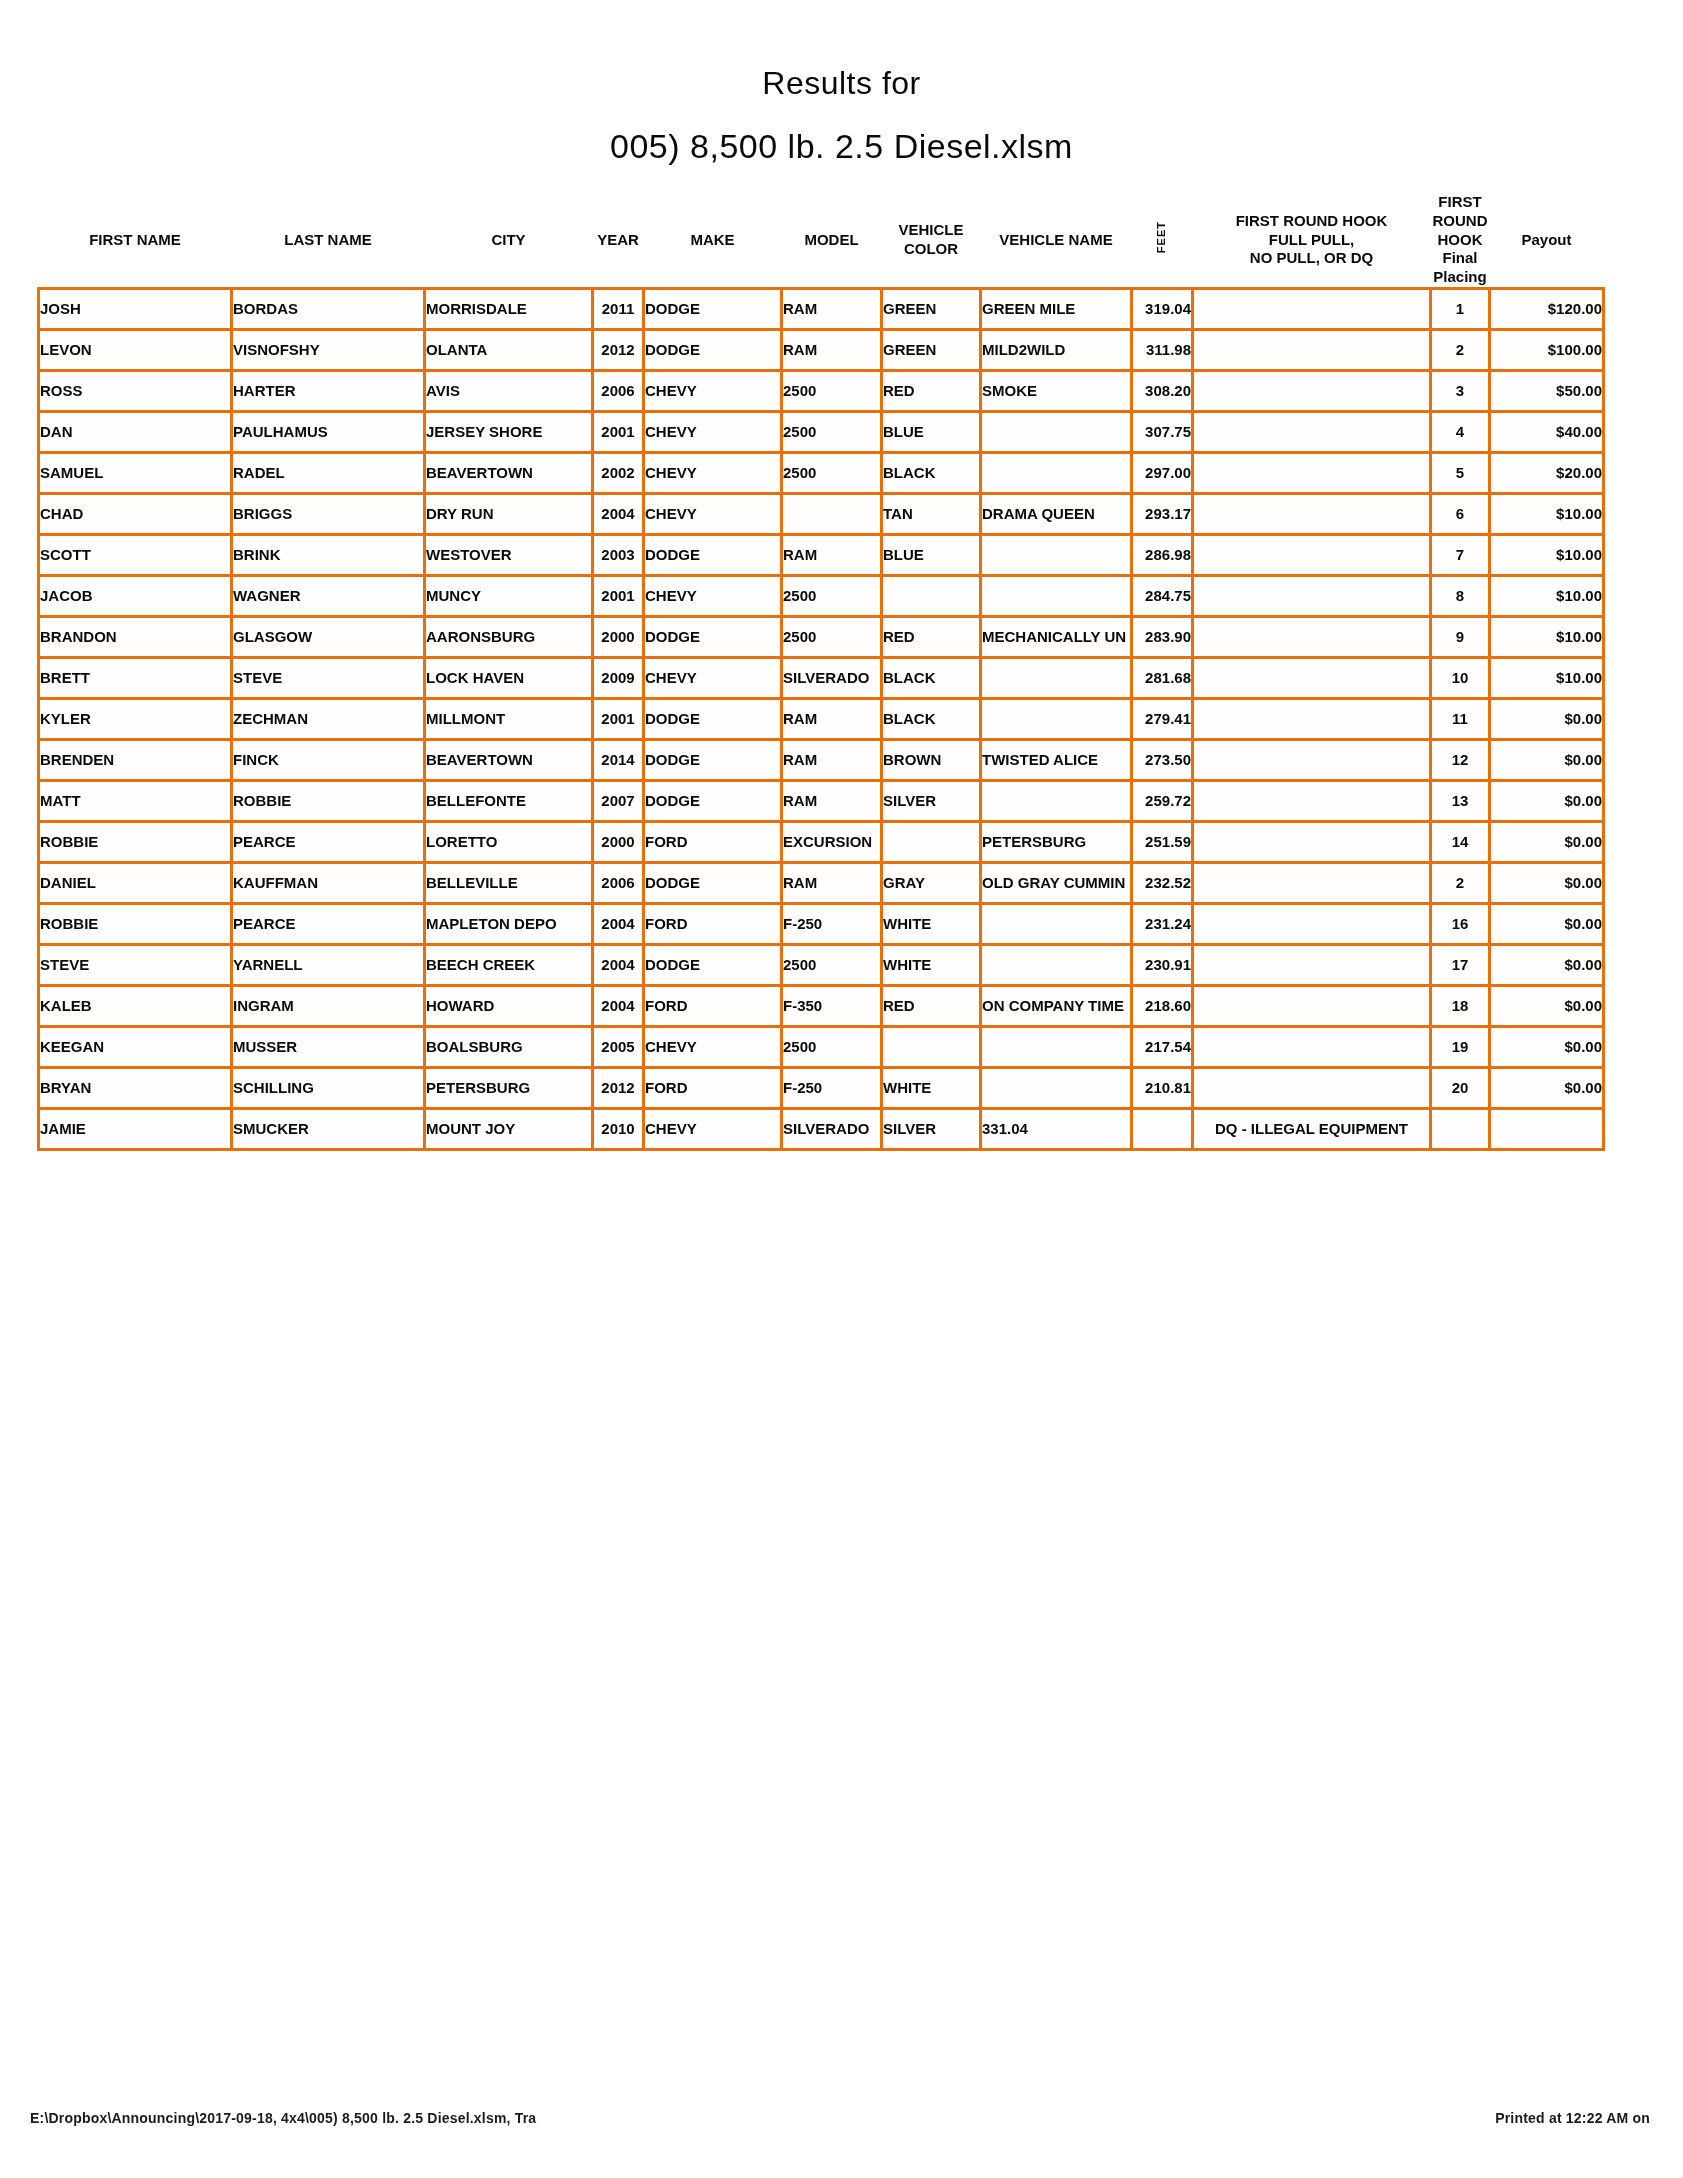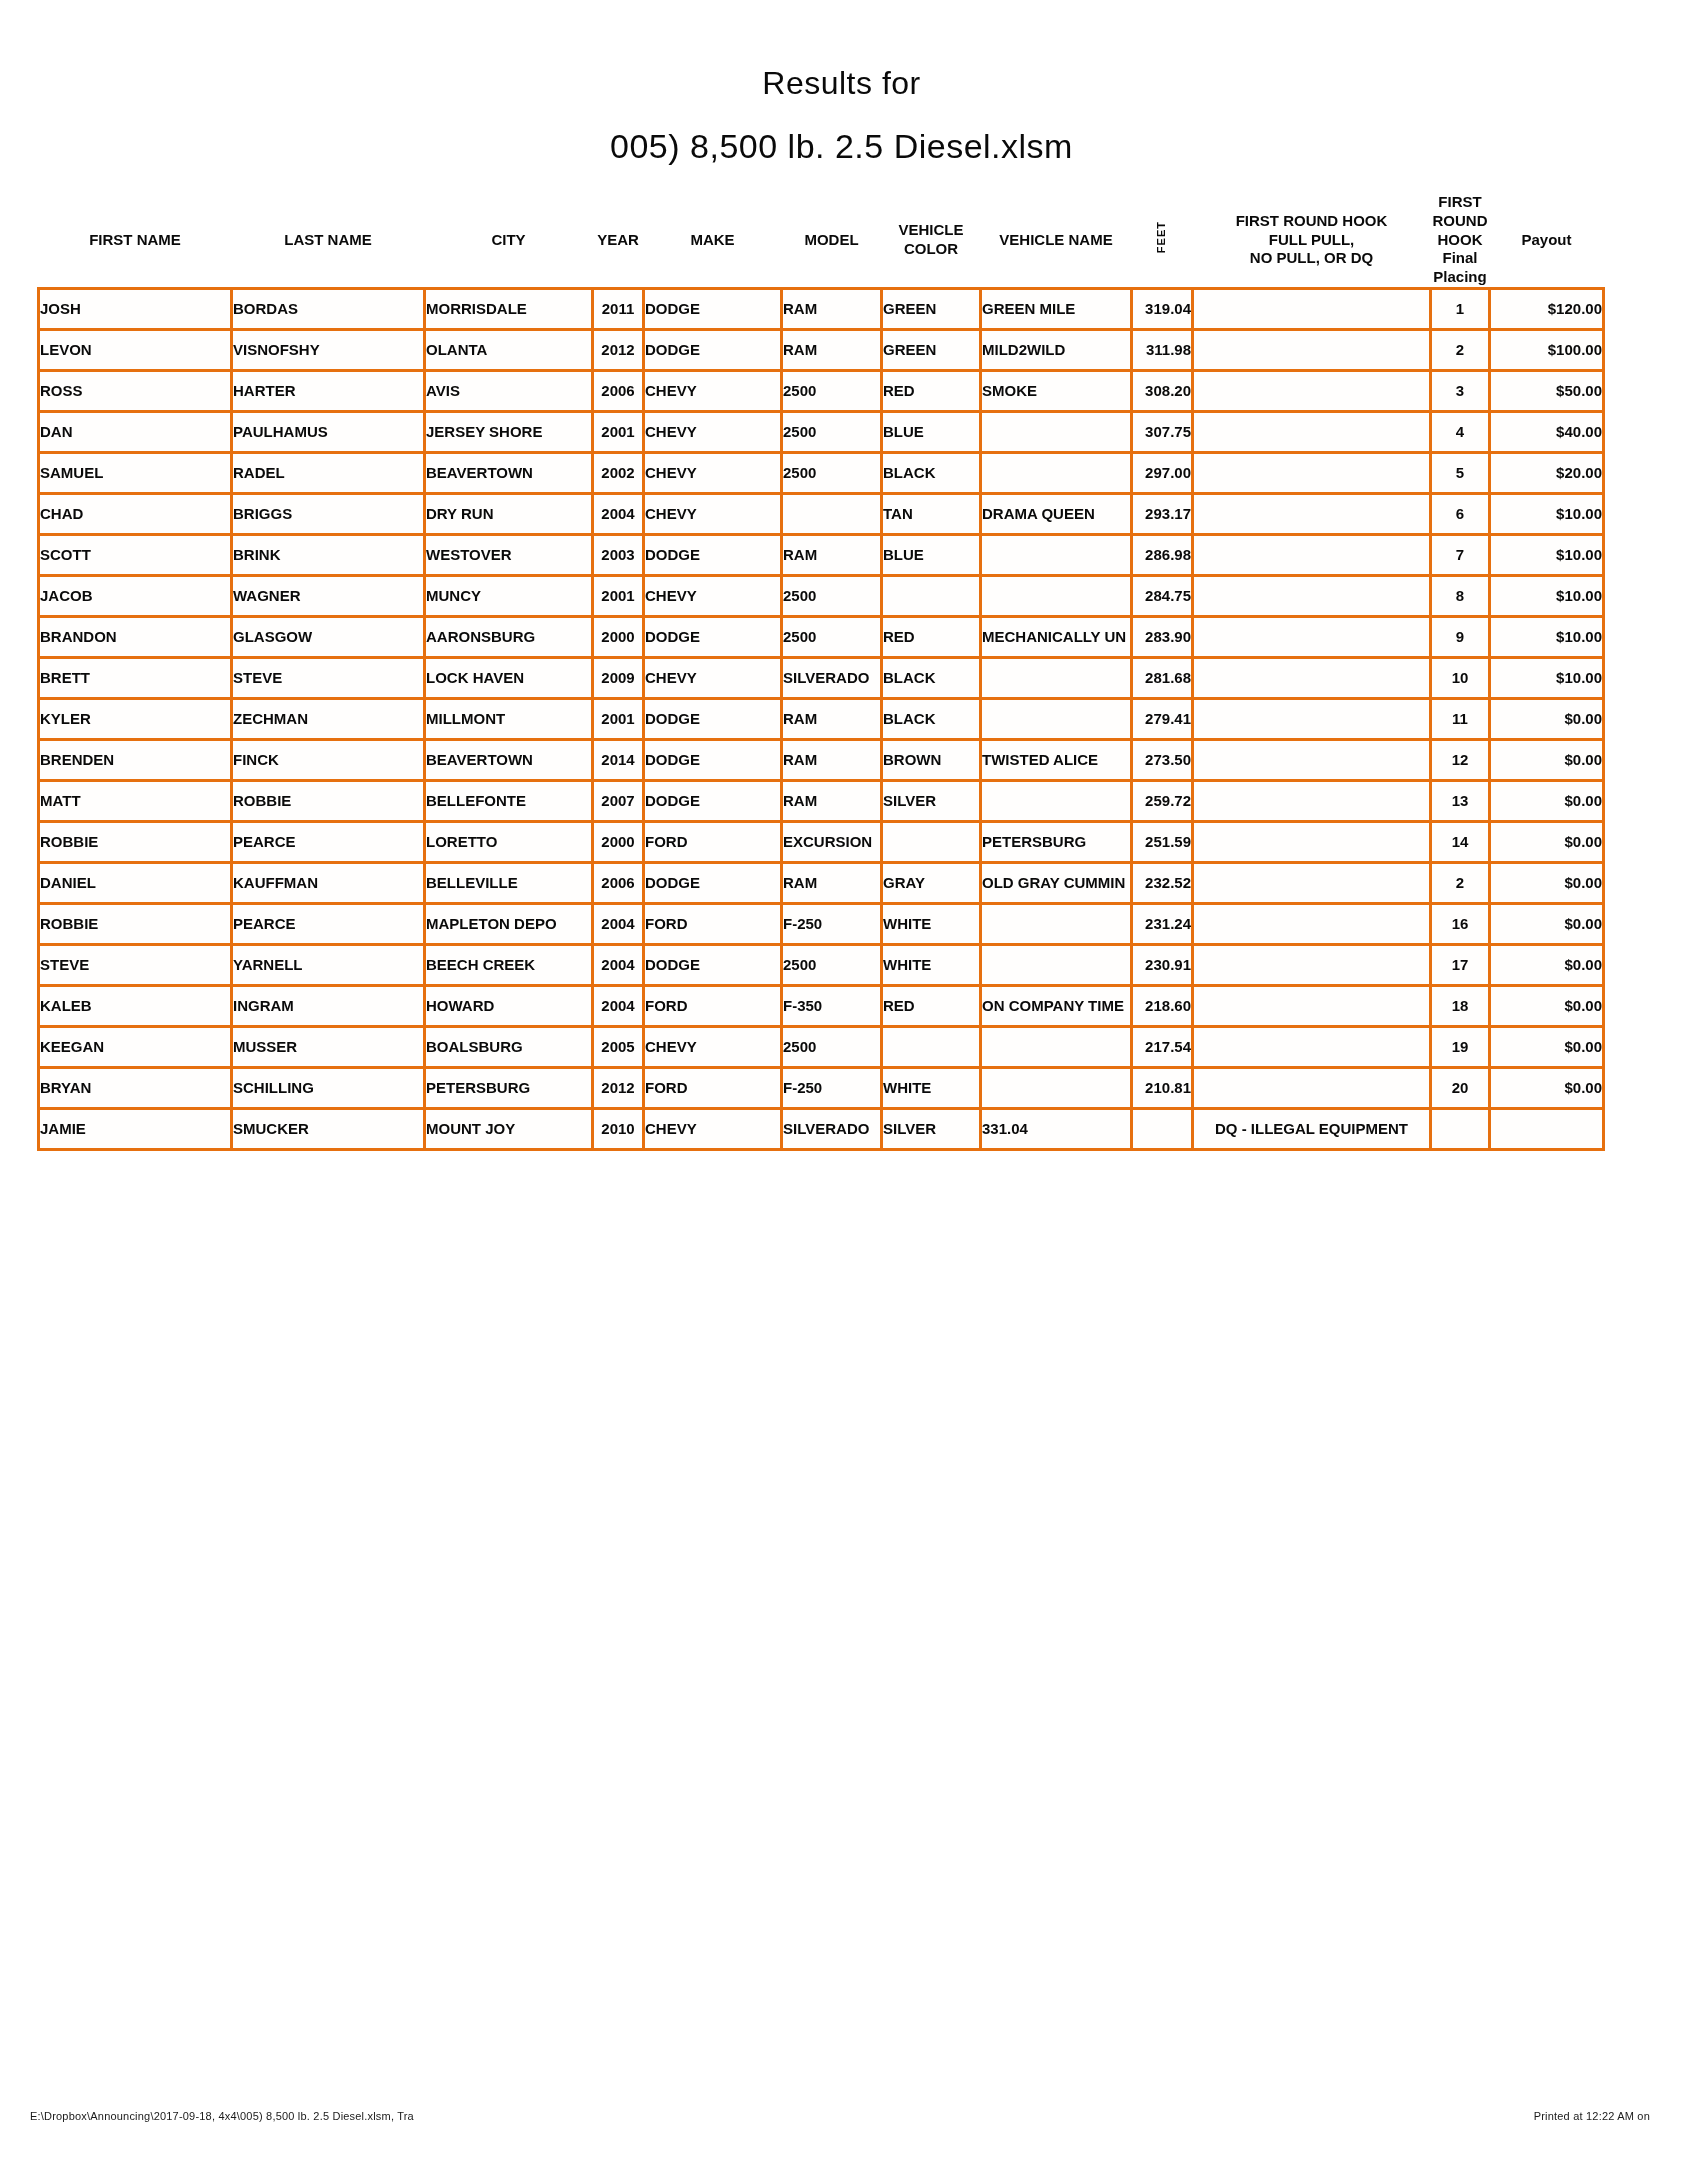--- a/index.html
+++ b/index.html
@@ -52,22 +52,23 @@
   td.col-make, td.col-model, td.col-vehicle_color,
   td.col-vehicle_name { text-align:left; padding-left:8px; }
   td.col-year   { text-align:center;  padding-left:6px; }
   td.col-feet   { text-align:right; padding-right:4px; }
   td.col-hook   { text-align:center; }
   td.col-placing{ text-align:center; }
   td.col-payout { text-align:right; padding-right:10px; }
 
   .footer-text {
     position:absolute; top:2110px;
-    font-size:11px; color:#1a1a1a; letter-spacing:0.2px;
+    font-size:14px; color:#1a1a1a; letter-spacing:0.2px;
     white-space:nowrap;
+    font-weight:bold;
   }
   #footer-left  { left:30px; }
   #footer-right { right:33px; }
 </style>
 </head>
 <body>
 
 <div class="title-line" id="title-line1">Results for</div>
 <div class="title-line" id="title-line2">005) 8,500 lb. 2.5 Diesel.xlsm</div>
 

